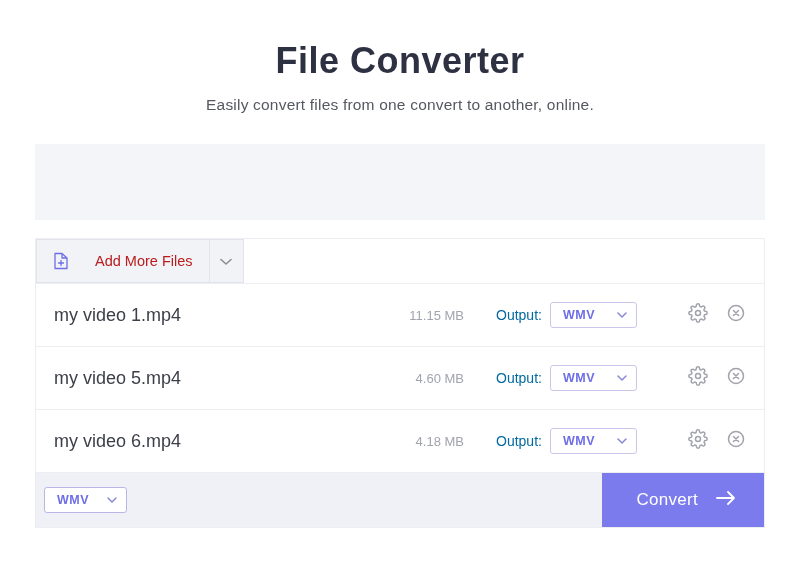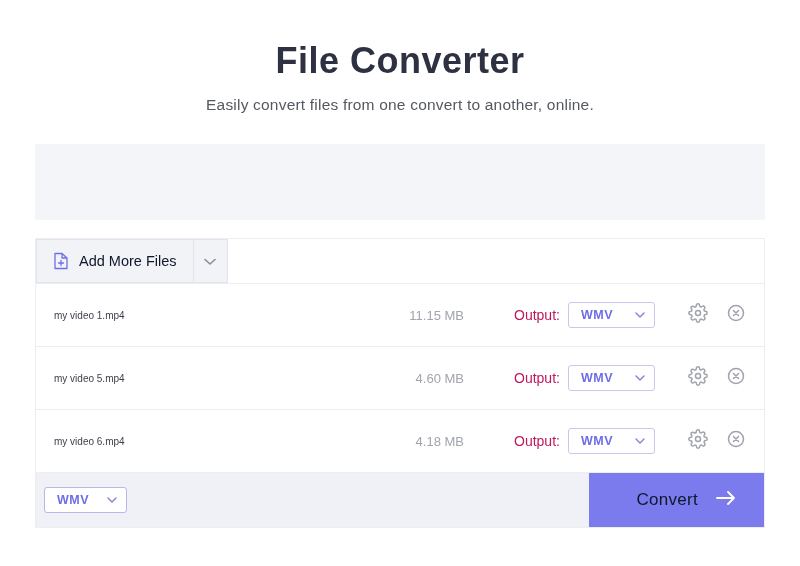--- a/index.html
+++ b/index.html
@@ -37,23 +37,23 @@
     border: 1px solid #eceef2;
     margin-top: 18px;
   }
   .add-row {
     border-bottom: 1px solid #eceef2;
     display: flex;
   }
   .add-more {
     display: flex;
     align-items: center;
-    gap: 10px;
+    gap: 26px;
     padding: 12px 16px;
-    color: #0f172a;
+    color: #b91c1c;
     font-size: 14.5px;
     background: #f2f3f7;
     border: 1px solid #e2e3ec;
     cursor: pointer;
   }
   .add-more-icon { display: flex; align-items: center; }
   .add-caret {
     width: 34px;
     display: flex;
     align-items: center;
@@ -65,33 +65,33 @@
   }
   .file-row {
     display: flex;
     align-items: center;
     padding: 18px 18px;
     border-bottom: 1px solid #eceef2;
   }
   .file-name {
     flex: 0 0 auto;
     width: 320px;
-    font-size: 10px;
+    font-size: 18px;
     color: #3c3f48;
   }
   .file-size {
     width: 90px;
     font-size: 13px;
     color: #a2a4ad;
     text-align: right;
   }
   .output-label {
-    margin-left: 50px;
+    margin-left: 32px;
     font-size: 14px;
-    color: #be185d;
+    color: #0369a1;
   }
   .fmt-select {
     display: inline-flex;
     align-items: center;
     gap: 22px;
     border: 1px solid #c9c8ec;
     border-radius: 3px;
     padding: 5px 9px 5px 12px;
     margin-left: 8px;
     color: #6e6ee6;
@@ -133,26 +133,26 @@
     color: #6e6ee6;
     font-size: 12.5px;
     font-weight: 600;
     letter-spacing: 0.5px;
     background: #fff;
     cursor: pointer;
   }
   .convert-btn {
     margin-left: auto;
     background: #7b7bee;
-    color: #0f172a;
+    color: #ffffff;
     font-size: 17px;
     display: flex;
     align-items: center;
     gap: 18px;
-    padding: 17px 28px 17px 47px;
+    padding: 17px 28px 17px 34px;
     cursor: pointer;
     letter-spacing: 0.3px;
   }
 </style>
 </head>
 <body>
 
 <div class="container">
   <h1 class="title">File Converter</h1>
   <p class="subtitle">Easily convert files from one convert to another, online.</p>

